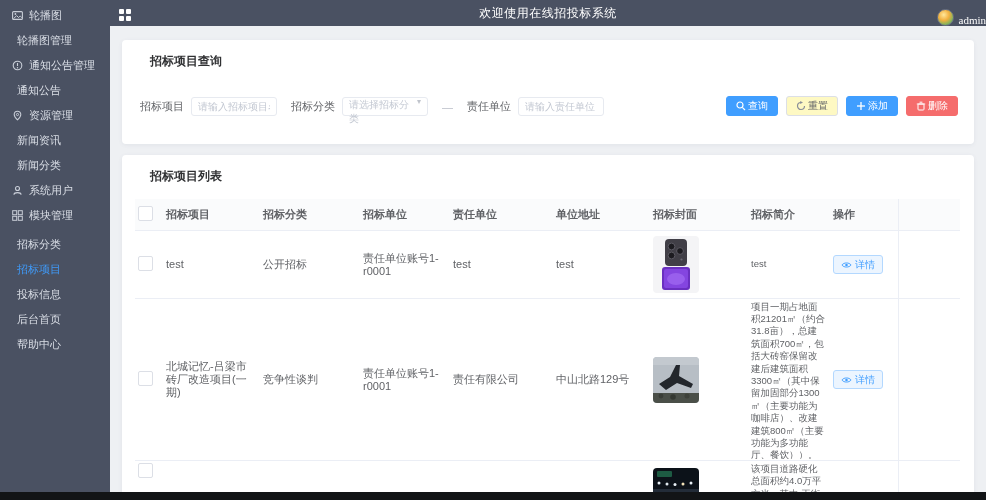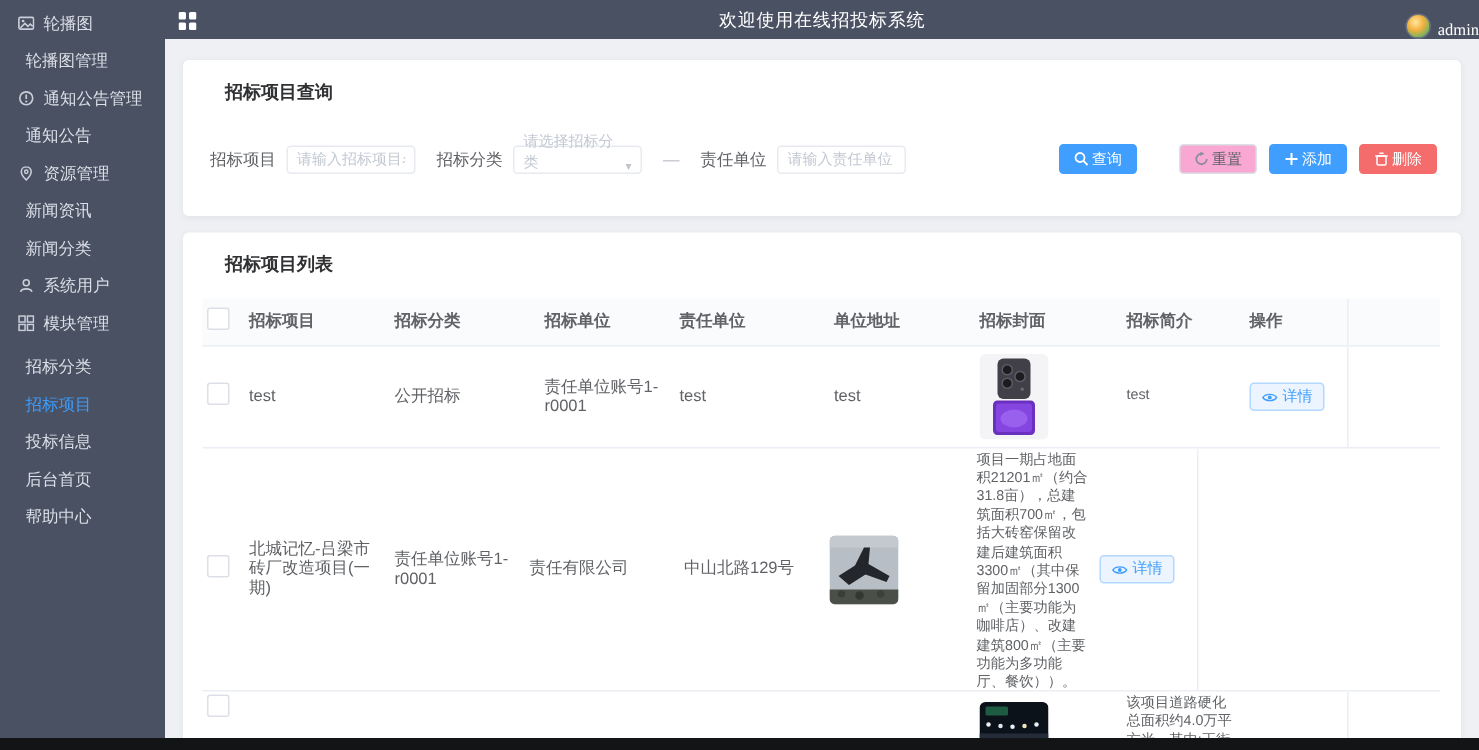--- a/index.html
+++ b/index.html
@@ -26,27 +26,27 @@
   .card{position:absolute;background:#fff;border-radius:4px;box-shadow:0 1px 4px rgba(80,90,110,.08);}
   #card-query{left:12px;top:14px;width:852px;height:104px;}
   #card-list{left:12px;top:129px;width:852px;height:382px;}
   .panel-title{position:absolute;left:28px;top:13px;font-size:12px;font-weight:bold;color:#303133;}
   
   .form-row{position:absolute;left:18px;top:56px;height:21px;display:flex;align-items:center;font-size:11px;color:#606266;}
   .f-label{margin-right:7px;white-space:nowrap;}
   .f-group{display:flex;align-items:center;margin-right:14px;}
   .f-input{width:86px;height:19px;border:1px solid #e7eaf0;border-radius:3px;background:#fff;font-size:10px;color:#606266;padding:0 6px;box-sizing:border-box;outline:none;font-family:inherit;}
   .f-input::placeholder{color:#c3c8d2;}
-  .f-select{display:flex;align-items:flex-end;justify-content:space-between;cursor:pointer;color:#c3c8d2;}
+  .f-select{display:flex;align-items:flex-start;justify-content:space-between;cursor:pointer;color:#c3c8d2;}
   .caret{font-size:8px;color:#c0c4cc;line-height:1;}
   .dash{color:#b9bec8;margin-right:14px;font-size:11px;}
   .btns{position:absolute;right:16px;top:56px;display:flex;gap:8px;}
   .btn{height:20px;padding:0 9px;border-radius:3px;font-size:10px;display:inline-flex;align-items:center;gap:2px;cursor:pointer;border:1px solid transparent;white-space:nowrap;font-family:inherit;}
   .btn-primary{background:#409eff;color:#fff;border-color:#409eff;}
-  .btn-plain{background:#f9a8d4;color:#606266;border-color:#dcdfe6;margin-left:20px;}
+  .btn-plain{background:#fef9c3;color:#606266;border-color:#dcdfe6;}
   .btn-danger{background:#f56c6c;color:#fff;border-color:#f56c6c;}
   .bicon{display:inline-flex;width:10px;height:10px;}
   
   .table{position:absolute;left:13px;top:44px;right:14px;}
   .t-row{display:flex;align-items:center;border-bottom:1px solid #ebeef5;box-sizing:border-box;overflow:hidden;}
   .t-head{background:#fafbfc;height:32px;color:#909399;font-weight:bold;}
   .cell{padding:4px 4px 4px 3px;box-sizing:border-box;font-size:11px;color:#606266;line-height:13px;overflow:hidden;}
   .t-head .cell{font-size:11px;}
   .c-sel{width:28px;flex:0 0 28px;}
   .c-project{width:97px;flex:0 0 97px;}
@@ -278,20 +278,21 @@
               </svg>
             <span>详情</span>
           </span>
         </div>
         <div class="c-spacer"></div>
       </div>
 
       <div class="t-row row-2">
         <div class="cell c-sel"><span class="checkbox"></span></div>
         <div class="cell c-project">北城记忆-吕梁市砖厂改造项目(一期)</div>
+        <div class="cell c-cat">竞争性谈判</div>
         <div class="cell c-unit">责任单位账号1-r0001</div>
         <div class="cell c-resp">责任有限公司</div>
         <div class="cell c-addr">中山北路129号</div>
         <div class="cell c-cover">
           <svg class="cover" width="46" height="46" viewBox="0 0 46 46">
             <rect width="46" height="46" fill="#b7bec5"></rect>
             <rect y="0" width="46" height="8" fill="#c3c9cf"></rect>
             <polygon points="6,27 17,20 23,8 27,8 26,19 40,27 38,31 24,26 13,33" fill="#23272c"></polygon>
             <rect x="0" y="36" width="46" height="10" fill="#4a4f48"></rect>
             <circle cx="8" cy="39" r="2.4" fill="#3a3e38"></circle>

